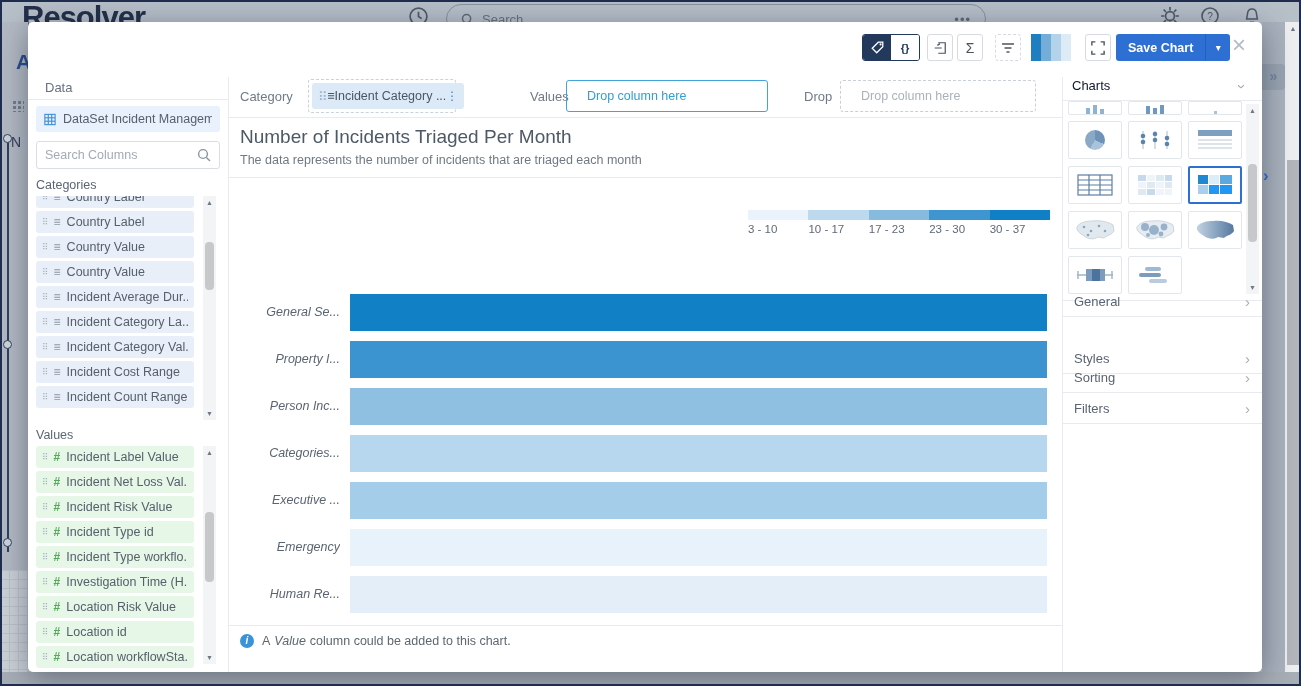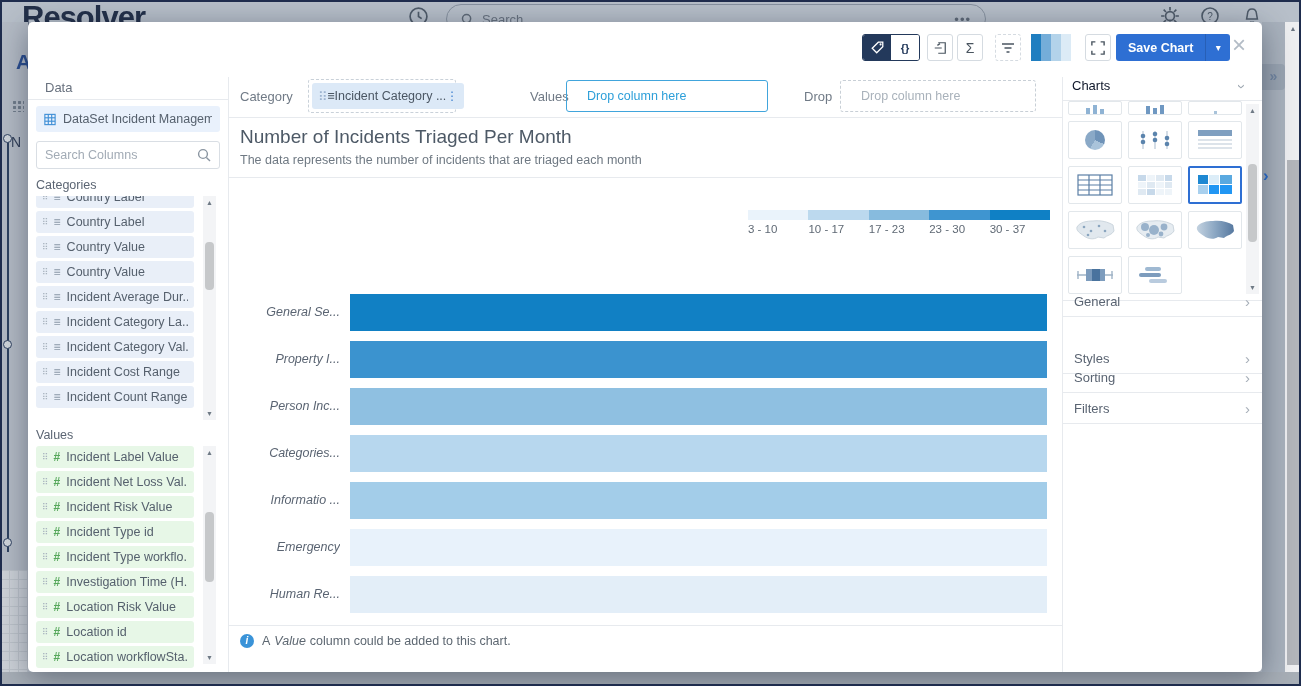--- a/index.html
+++ b/index.html
@@ -423,21 +423,21 @@
           <div class="blabel">Person Inc...</div>
           <div class="bar" style="background-color: rgb(143, 192, 225);"></div>
         </div>
 
         <div class="brow">
           <div class="blabel">Categories...</div>
           <div class="bar" style="background-color: rgb(183, 215, 238);"></div>
         </div>
 
         <div class="brow">
-          <div class="blabel">Informatio ...</div>
+          <div class="blabel">Executive ...</div>
           <div class="bar" style="background-color: rgb(163, 205, 233);"></div>
         </div>
 
         <div class="brow">
           <div class="blabel">Emergency</div>
           <div class="bar" style="background-color: rgb(232, 242, 251);"></div>
         </div>
 
         <div class="brow">
           <div class="blabel">Human Re...</div>

